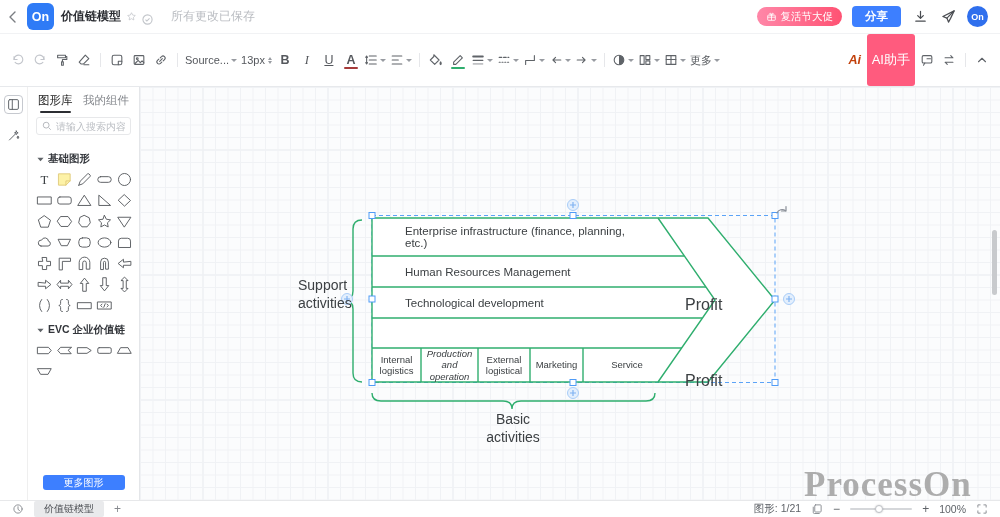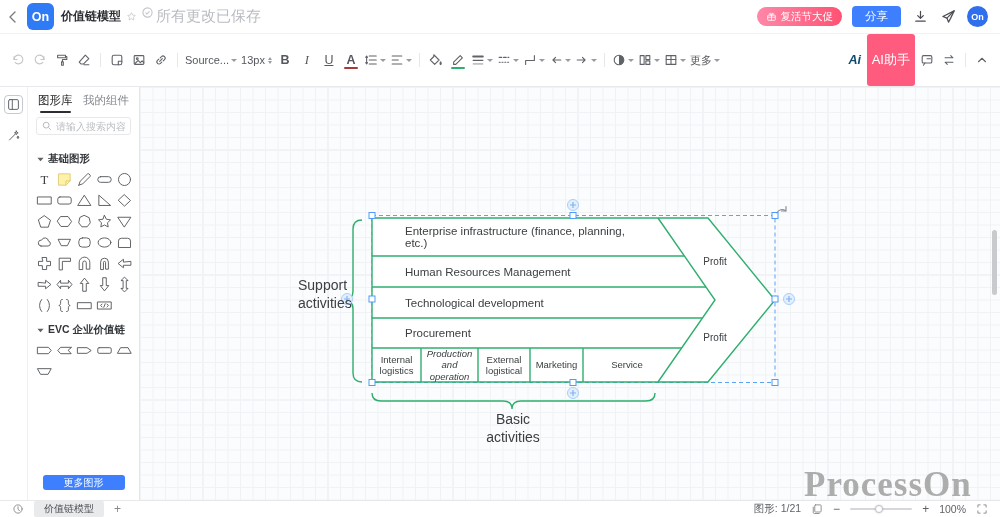--- a/index.html
+++ b/index.html
@@ -8,26 +8,26 @@
   .app{width:1000px;height:517px;display:flex;flex-direction:column;}
 
   
   .topbar{flex:0 0 33px;display:flex;justify-content:space-between;align-items:center;padding:0 12px 0 8px;background:#fff;}
   .tb-left{display:flex;align-items:center;gap:7px;}
   .back-btn{color:#7a7d82;font-size:14px;width:12px;display:flex;align-items:center;cursor:pointer;}
   .logo-sq{width:27px;height:27px;border-radius:6px;background:#2f7bf6;color:#fff;font-weight:bold;font-size:12.5px;display:flex;align-items:center;justify-content:center;}
   .title-block{display:flex;flex-direction:column;justify-content:center;gap:0px;}
   .title-row{display:flex;align-items:center;gap:5px;height:15px;}
   .doc-title{font-size:12px;font-weight:bold;color:#2c2e33;}
-  .save-status{display:flex;align-items:flex-start;gap:3px;font-size:15px;color:#b9bcc1;}
+  .save-status{display:flex;align-items:flex-end;gap:18px;font-size:12px;color:#b9bcc1;}
   .menu-row{display:flex;gap:14px;height:15px;align-items:center;}
   .menu-row span{font-size:11.5px;color:#4a4d52;cursor:pointer;}
   .tb-right{display:flex;align-items:center;gap:10px;}
   .promo{display:flex;align-items:center;gap:4px;height:19px;padding:0 9px;border:none;border-radius:10px;background:linear-gradient(90deg,#ff87a8,#ff5273);color:#fff;font-size:10.5px;cursor:pointer;}
-  .share{height:21px;padding:0 13px;border:none;border-radius:4px;background:#3d7fff;color:#fff;font-size:11.5px;cursor:pointer;}
+  .share{height:21px;padding:0 13px;border:none;border-radius:4px;background:#3d7fff;color:#fff;font-size:11.5px;cursor:pointer;font-weight:bold;}
   .hicon{display:flex;align-items:center;justify-content:center;width:18px;height:18px;cursor:pointer;}
   .hicon svg{stroke:#4a4d52;fill:none;stroke-width:1.3;stroke-linecap:round;stroke-linejoin:round;}
   .logo-circle{width:21px;height:21px;border-radius:50%;background:#2f6fed;color:#fff;font-weight:bold;font-size:9px;display:flex;align-items:center;justify-content:center;cursor:pointer;}
   .star-ic svg{stroke:#c2c5ca;fill:none;stroke-width:1.1;}
   .save-status svg{stroke:#c2c5ca;fill:none;stroke-width:1.2;}
 
   
   .toolbar{flex:0 0 25px;display:flex;align-items:center;padding:0 8px;border-top:1px solid #f1f2f4;border-bottom:1px solid #e7e9ec;background:#fff;gap:2px;}
   .ti{display:flex;align-items:center;justify-content:center;min-width:20px;height:20px;border-radius:3px;cursor:pointer;padding:0 1px;}
   .ti svg{stroke:#5f6368;fill:none;stroke-width:1.25;stroke-linecap:round;stroke-linejoin:round;}
@@ -36,21 +36,21 @@
   .sep{width:1px;height:14px;background:#e6e7ea;margin:0 4px;flex:0 0 1px;}
   .ttxt{font-size:11px;color:#55585d;}
   .glyph{font-size:12.5px;color:#55585d;line-height:1;}
   .ubar{position:relative;}
   .ubar .bar{position:absolute;left:3px;right:3px;bottom:1px;height:2.5px;border-radius:1px;}
   .stepper{display:flex;flex-direction:column;justify-content:center;margin-left:3px;gap:1px;}
   .stepper i{width:0;height:0;border:2.8px solid transparent;display:block;}
   .stepper i.up{border-bottom:3.5px solid #989ba1;border-top:none;}
   .stepper i.dn{border-top:3.5px solid #989ba1;border-bottom:none;}
   .tb-spacer{flex:1;}
-  .ai-logo{font-weight:bold;font-style:italic;font-size:12.5px;color:#0c4a6e;}
+  .ai-logo{font-weight:bold;font-style:italic;font-size:12.5px;color:#c2410c;}
   .ai-badge{background:#ff5b7e;color:#fff;font-size:13px;padding:17px 5px;border-radius:3px;cursor:pointer;}
 
   
   .main{flex:1;display:flex;min-height:0;}
   .sidebar{flex:0 0 140px;display:flex;background:#fff;border-right:1px solid #e4e6e9;}
   .side-strip{flex:0 0 28px;border-right:1px solid #efefef;display:flex;flex-direction:column;align-items:center;padding-top:8px;gap:12px;}
   .strip-icon{width:19px;height:19px;display:flex;align-items:center;justify-content:center;border-radius:4px;cursor:pointer;}
   .strip-icon svg{stroke:#5f6368;fill:none;stroke-width:1.2;stroke-linecap:round;stroke-linejoin:round;}
   .strip-icon.active{border:1px solid #c6c9cf;}
   .side-panel{flex:1;display:flex;flex-direction:column;min-width:0;}
@@ -74,21 +74,21 @@
   .canvas{flex:1;position:relative;overflow:hidden;
     background:
       linear-gradient(to right,#f0f2f5 1px,transparent 1px) 0 0/12.5px 12.5px,
       linear-gradient(to bottom,#f0f2f5 1px,transparent 1px) 0 0/12.5px 12.5px,
       linear-gradient(to right,#e7eaee 1px,transparent 1px) 0 0/62.5px 62.5px,
       linear-gradient(to bottom,#e7eaee 1px,transparent 1px) 0 0/62.5px 62.5px,
       #fbfcfd;}
   .vc-svg{position:absolute;left:0;top:0;}
   .vc-row{position:absolute;left:265px;width:240px;display:flex;align-items:center;font-size:11.5px;color:#3c4043;cursor:text;}
   .vc-cell{position:absolute;top:261px;height:34px;display:flex;align-items:center;justify-content:center;text-align:center;font-size:9.5px;line-height:1.2;color:#3c4043;padding:0 2px;cursor:text;}
-  .vc-profit{position:absolute;left:545px;width:60px;text-align:center;font-size:10px;color:#3c4043;}
+  .vc-profit{position:absolute;left:545px;width:60px;text-align:left;font-size:16px;color:#3c4043;margin-top:40px;}
   .vc-label{position:absolute;font-size:14px;color:#3c4043;text-align:center;line-height:1.3;}
   .watermark{position:absolute;left:664px;top:378px;font-family:"Liberation Serif","DejaVu Serif",serif;font-weight:bold;font-size:35px;color:#9a9a9a;opacity:.8;letter-spacing:1px;}
   .hscroll{position:absolute;left:210px;top:435px;width:340px;height:5px;border-radius:3px;background:#c8cacd;cursor:pointer;}
   .vscroll{position:absolute;left:852px;top:143px;width:5px;height:65px;border-radius:3px;background:#c8cacd;cursor:pointer;}
 
   
   .statusbar{flex:0 0 17px;display:flex;align-items:center;justify-content:space-between;border-top:1px solid #e7e8ea;background:#fff;padding:0 12px;font-size:10.5px;color:#5f6368;}
   .sb-left,.sb-right{display:flex;align-items:center;gap:10px;}
   .sb-icon{display:flex;align-items:center;cursor:pointer;}
   .sb-icon svg{stroke:#85888d;fill:none;stroke-width:1.2;stroke-linecap:round;stroke-linejoin:round;}
@@ -774,21 +774,20 @@
         <g stroke="#8a8f98" fill="none" stroke-width="1.2" stroke-linecap="round">
           <path d="M637 126a5.5 5.5 0 0 1 8.5-2.2"></path>
             <path d="M646 119.5v4.5h-4.5"></path>
         </g>
       </svg>
 
       <div class="vc-label" style="left:158px;top:189px;width:46px;">Support activities</div>
       <div class="vc-row" style="top:131px;height:38px;">Enterprise infrastructure (finance, planning, etc.)</div>
       <div class="vc-row" style="top:169px;height:31px;">Human Resources Management</div>
       <div class="vc-row" style="top:200px;height:31px;">Technological development</div>
-      <div class="vc-row" style="top:231px;height:30px;">Procurement</div>
       <div class="vc-cell" style="left:232px;width:49px;">Internal logistics</div>
       <div class="vc-cell" style="left:281px;width:57px;font-style:italic;">Production and operation</div>
       <div class="vc-cell" style="left:338px;width:52px;">External logistical</div>
       <div class="vc-cell" style="left:390px;width:53px;">Marketing</div>
       <div class="vc-cell" style="left:443px;width:88px;">Service</div>
       <div class="vc-profit" style="top:169px;">Profit</div>
       <div class="vc-profit" style="top:245px;">Profit</div>
       <div class="vc-label" style="left:343px;top:323px;width:60px;">Basic activities</div>
 
       <div class="watermark">ProcessOn</div>

